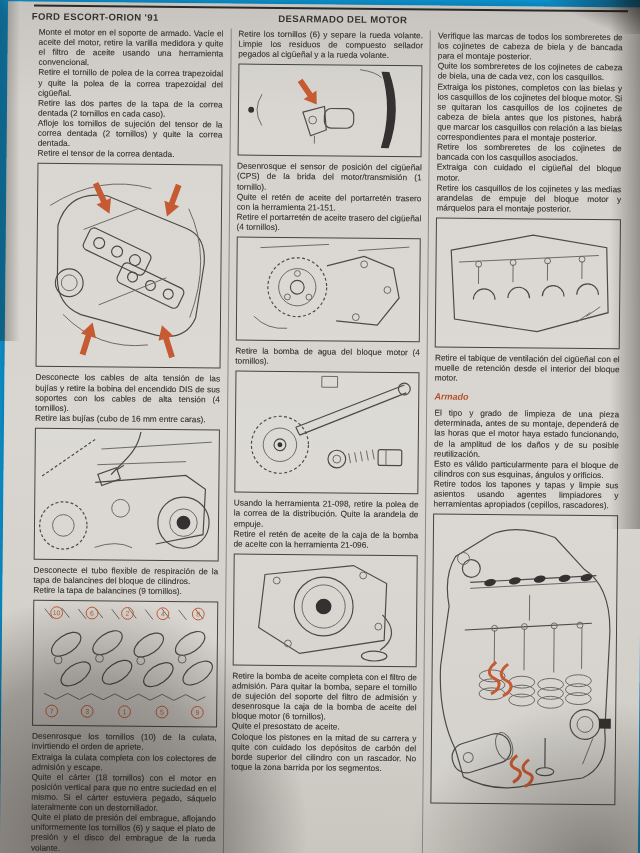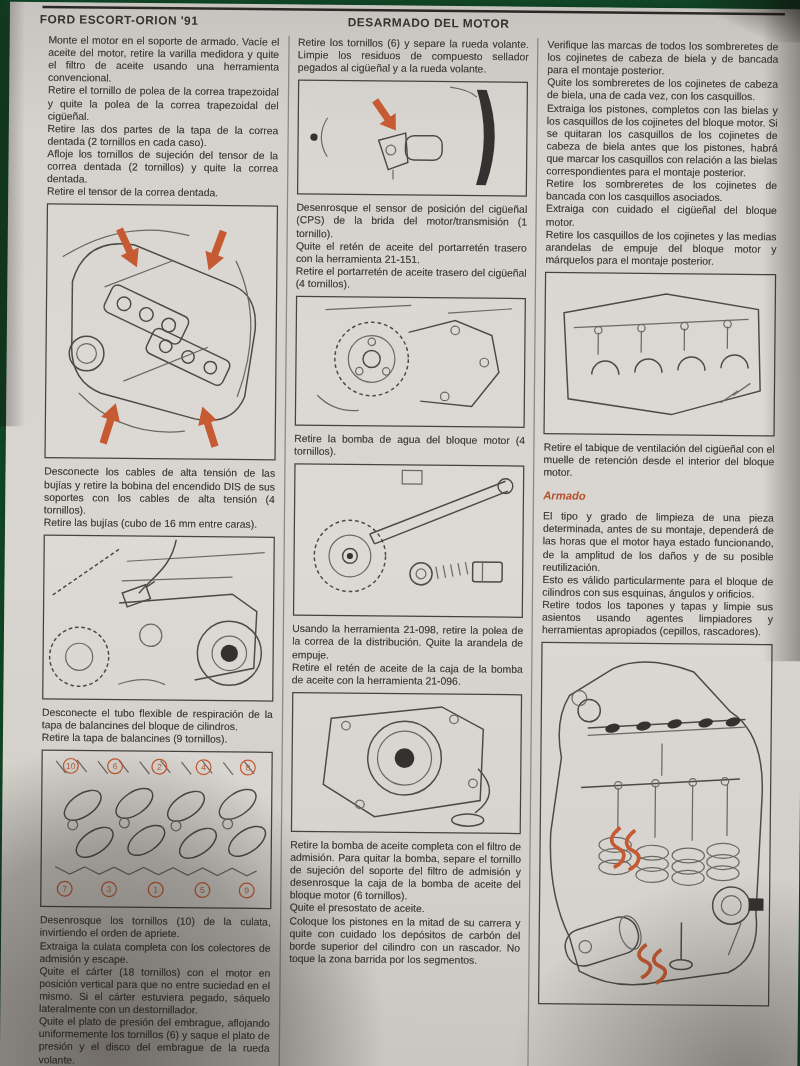--- a/index.html
+++ b/index.html
@@ -1,17 +1,17 @@
 <!DOCTYPE html>
 <html><head>
 <meta charset="utf-8">
 <style>
   html,body{margin:0;padding:0;width:640px;height:853px;overflow:hidden;
     background:#15120f;font-family:"Liberation Sans","DejaVu Sans",sans-serif;}
-  .backdrop{position:relative;width:640px;height:853px;background:#14532d;overflow:hidden;}
+  .backdrop{position:relative;width:640px;height:853px;background:#0ea5e9;overflow:hidden;}
   .page{position:absolute;left:8px;top:7px;right:-6px;bottom:-8px;
     transform:rotate(0.55deg);transform-origin:92% 0;
     background:linear-gradient(180deg,#c7c4bf 0%,#d5d2cd 12%,#d9d6d1 50%,#d2cfc9 84%,#c9c6c0 100%);
     color:#3e3c39;padding:3px 16px 0 24px;box-sizing:border-box;overflow:hidden;
     box-shadow:0 0 22px rgba(0,0,0,0.45);}
   .hdr-rule{height:2px;background:#2b2927;margin:0 2px 4px 2px;}
   .hdr{display:flex;font-weight:bold;font-size:9.5px;color:#34322f;
     letter-spacing:0.4px;margin-bottom:5px;}
   .hdr .h-left{width:34%;}
   .hdr .h-center{width:36%;text-align:center;}

